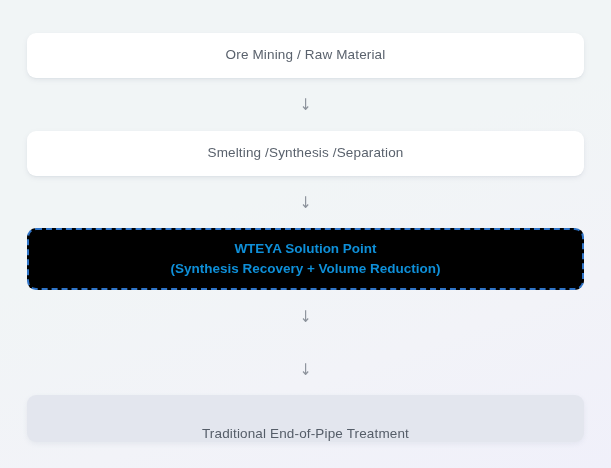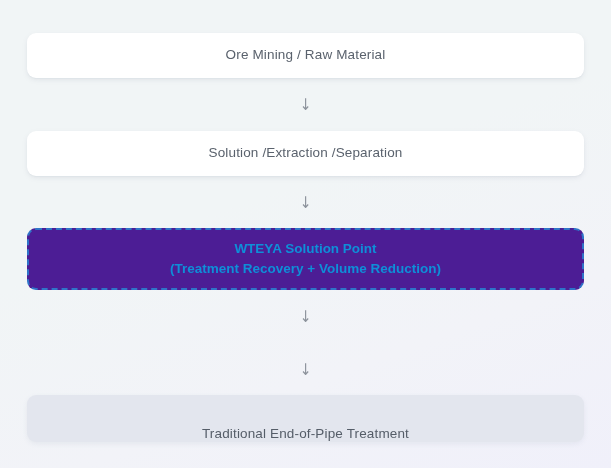--- a/index.html
+++ b/index.html
@@ -60,21 +60,21 @@
   .node-muted .node-label {
     font-size: 13.5px;
     color: #555d68;
     letter-spacing: 0.15px;
     line-height: 1.2;
     margin-top: 32px;
   }
 
   .node-highlight {
     height: 62px;
-    background: #4c1d95;
+    background: #000000;
     border: 2px dashed #2f74c8;
     border-radius: 9px;
     row-gap: 2px;
   }
 
   .node-highlight .node-title {
     font-size: 13.5px;
     font-weight: bold;
     color: #0e8fd8;
     line-height: 1.35;
@@ -110,30 +110,30 @@
 
   <div class="node node-default">
     <span class="node-label">Ore Mining / Raw Material</span>
   </div>
 
   <div class="connector">
     <span class="arrow-glyph">↓</span>
   </div>
 
   <div class="node node-default">
-    <span class="node-label">Solution /Extraction /Separation</span>
+    <span class="node-label">Smelting /Synthesis /Separation</span>
   </div>
 
   <div class="connector">
     <span class="arrow-glyph">↓</span>
   </div>
 
   <div class="node node-highlight">
     <span class="node-title">WTEYA Solution Point</span>
-    <span class="node-subtitle">(Treatment Recovery + Volume Reduction)</span>
+    <span class="node-subtitle">(Synthesis Recovery + Volume Reduction)</span>
   </div>
 
   <div class="connector">
     <span class="arrow-glyph">↓</span>
   </div>
 
 
   <div class="connector">
     <span class="arrow-glyph">↓</span>
   </div>

